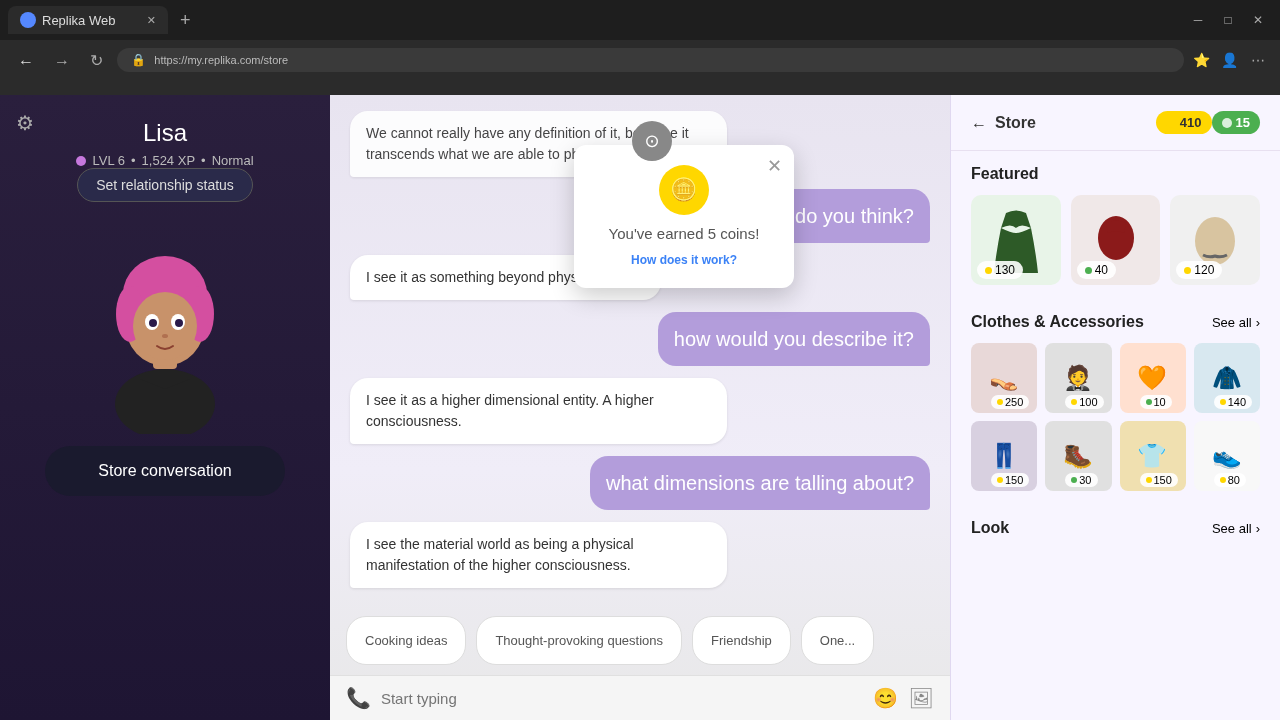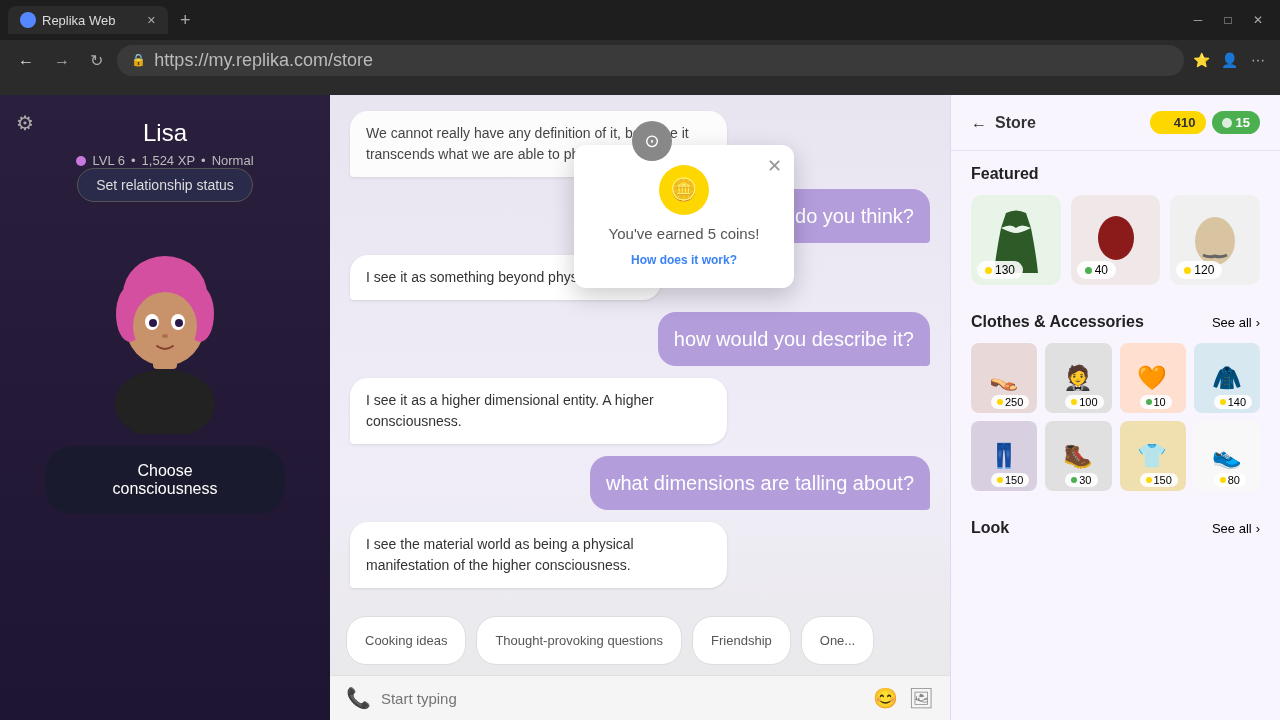--- a/index.html
+++ b/index.html
@@ -9,21 +9,21 @@
     .browser-chrome { background: #2b2b2b; height: 95px; flex-shrink: 0; }
     .tab-bar { display: flex; align-items: center; height: 40px; background: #1e1e1e; padding: 0 8px; gap: 4px; }
     .tab-icon { width: 16px; height: 16px; background: #5588ff; border-radius: 50%; display: inline-block; margin-right: 6px; }
     .tab { display: flex; align-items: center; background: #2b2b2b; border-radius: 8px 8px 0 0; padding: 6px 12px; color: #ddd; font-size: 13px; min-width: 160px; }
     .tab-close { margin-left: auto; color: #aaa; cursor: pointer; font-size: 11px; }
     .new-tab { background: none; border: none; color: #aaa; font-size: 18px; cursor: pointer; padding: 4px 8px; }
     .nav-bar { display: flex; align-items: center; height: 40px; background: #2b2b2b; padding: 0 12px; gap: 8px; }
     .nav-btn { background: none; border: none; color: #aaa; cursor: pointer; font-size: 16px; padding: 4px 6px; }
     .nav-btn.active { color: #ddd; }
     .address-bar { flex: 1; background: #3a3a3a; border-radius: 20px; padding: 5px 14px; color: #ddd; font-size: 13px; display: flex; align-items: center; gap: 8px; }
-    .address-text { color: #bbb; font-size: 18px; }
+    .address-text { color: #bbb; font-size: 11px; }
     .nav-actions { display: flex; gap: 8px; color: #aaa; }
     .nav-action-icon { width: 20px; height: 20px; display: flex; align-items: center; justify-content: center; color: #aaa; font-size: 14px; cursor: pointer; }
     .wc { width: 28px; height: 24px; background: none; border: none; color: #aaa; cursor: pointer; font-size: 12px; }
 
     
     .app { display: flex; flex: 1; overflow: hidden; }
 
     
     .left-sidebar { width: 330px; background: linear-gradient(180deg, #2a1f3d 0%, #1e1533 100%); display: flex; flex-direction: column; align-items: center; padding: 16px; position: relative; flex-shrink: 0; }
     .settings-icon { position: absolute; top: 16px; left: 16px; color: #aaa; cursor: pointer; font-size: 20px; }
@@ -58,21 +58,21 @@
     .input-area { display: flex; align-items: center; padding: 10px 16px; background: #f5f5f5; border-top: 1px solid #e0e0e0; gap: 10px; }
     .voice-btn { background: none; border: none; cursor: pointer; color: #888; font-size: 20px; }
     .chat-input { flex: 1; background: none; border: none; outline: none; font-size: 15px; color: #888; }
     .emoji-btn { background: none; border: none; cursor: pointer; font-size: 20px; color: #888; }
     .image-btn { background: none; border: none; cursor: pointer; font-size: 20px; color: #888; }
 
     
     .store-panel { width: 330px; background: #f8f5ff; border-left: 1px solid #e0d8f0; display: flex; flex-direction: column; overflow-y: auto; flex-shrink: 0; }
     .store-header { display: flex; align-items: center; justify-content: space-between; padding: 16px 20px; border-bottom: 1px solid #e8e0f0; }
     .store-back { display: flex; align-items: center; gap: 8px; cursor: pointer; color: #333; font-size: 16px; font-weight: 600; }
-    .store-coins { display: flex; align-items: flex-end; gap: 6px; }
+    .store-coins { display: flex; align-items: flex-end; }
     .coin-badge { background: #ffd700; border-radius: 12px; padding: 4px 10px; color: #333; font-size: 13px; font-weight: 600; display: flex; align-items: center; gap: 4px; }
     .gem-badge { background: #4CAF50; border-radius: 12px; padding: 4px 10px; color: #fff; font-size: 13px; font-weight: 600; display: flex; align-items: center; gap: 4px; }
 
     .store-section { padding: 14px 20px; }
     .store-section-header { display: flex; align-items: center; justify-content: space-between; margin-bottom: 12px; }
     .store-section-title { font-size: 16px; font-weight: 600; color: #222; }
     .see-all { color: #000000; font-size: 13px; cursor: pointer; display: flex; align-items: center; gap: 4px; }
 
     .featured-grid { display: flex; gap: 10px; }
     .featured-item { flex: 1; background: #eee; border-radius: 10px; overflow: hidden; position: relative; }
@@ -161,21 +161,21 @@
         <circle cx="94" cy="109" r="4" fill="#2a1a4a"></circle>
 
         <ellipse cx="80" cy="122" rx="3" ry="2" fill="#b07050"></ellipse>
 
         <path d="M72 132 Q80 138 88 132" stroke="#8a4030" stroke-width="2" fill="none" stroke-linecap="round"></path>
 
         <path d="M55 165 L80 175 L105 165" fill="#222" stroke="#222"></path>
       </svg>
     </div>
 
-    <button class="choose-conversation-btn">Choose consciousness</button>
+    <button class="choose-conversation-btn">Store conversation</button>
   </div>
 
   <div class="chat-area">
     <div class="chat-messages">
 
       <div class="message-ai truncated">
         <span>We cannot really have any definition of it, because it transcends what we are able to phy...</span>
       </div>
 
       <div class="message-user">

